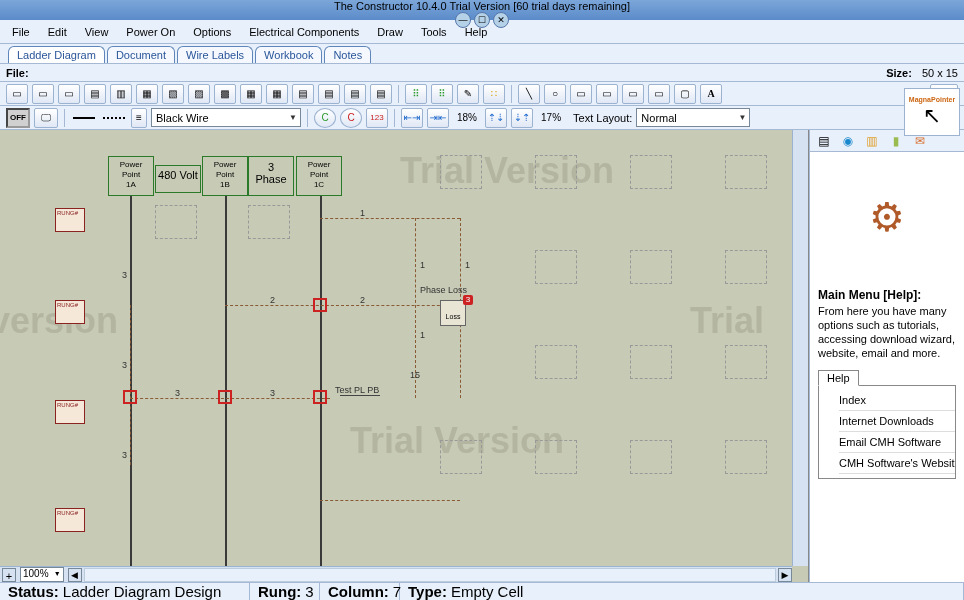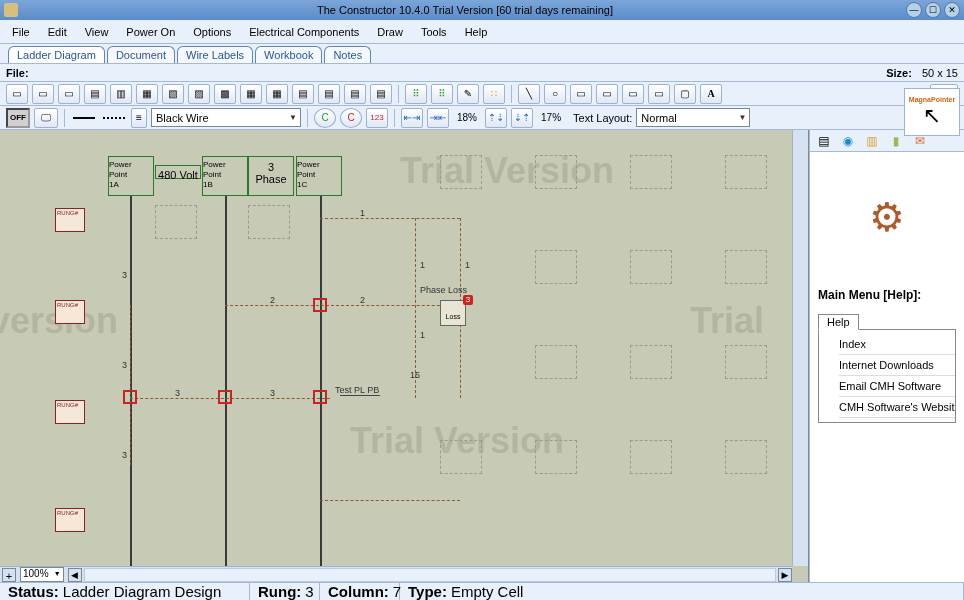--- a/index.html
+++ b/index.html
@@ -1,17 +1,17 @@
 <!DOCTYPE html>
 <html><head>
 <meta charset="utf-8">
 <style>
 * { box-sizing: border-box; margin: 0; padding: 0; }
 body { font-family: Tahoma, Arial, sans-serif; font-size: 11px; background: #c7d7f2; width: 964px; height: 600px; overflow: hidden; }
-.titlebar { height: 20px; background: linear-gradient(#7ba6d9, #5b8bc9); display: flex; align-items: center; padding: 0 4px; color: #000; font-size: 11px; }
+.titlebar { height: 20px; background: linear-gradient(#7ba6d9, #5b8bc9); display: flex; align-items: center; padding: 0 4px; color: #000; font-size: 11px; flex-direction: column; }
 .titlebar-icon { width: 14px; height: 14px; background: #d9c07a; margin-right: 6px; border-radius: 2px; }
 .titlebar-title { flex: 1; text-align: center; font-size: 11px; }
 .titlebar-btns { display: flex; gap: 3px; }
 .titlebar-btn { width: 16px; height: 16px; border-radius: 50%; background: #b5d1e8; border: 1px solid #5577aa; display: flex; align-items: center; justify-content: center; font-size: 9px; cursor: pointer; }
 .menubar { height: 24px; background: #e8f0fb; display: flex; align-items: center; padding: 0 12px; gap: 18px; border-bottom: 1px solid #a5b8d4; }
 .menu-item { cursor: pointer; }
 .tabbar { height: 20px; background: #e8f0fb; display: flex; align-items: flex-end; padding: 0 8px; border-bottom: 1px solid #a5b8d4; }
 .tab { padding: 2px 8px; border: 1px solid #5e86ba; border-bottom: none; border-radius: 6px 6px 0 0; margin-right: 2px; background: #f5f9ff; color: #2a5599; cursor: pointer; font-size: 11px; }
 .tab.active { background: #fff; }
 .filebar { height: 18px; background: #e8f0fb; display: flex; align-items: center; padding: 0 6px; border-bottom: 1px solid #a5b8d4; font-size: 11px; }
@@ -27,21 +27,21 @@
 .wire-dd { width: 150px; }
 .layout-dd { width: 114px; }
 .content { display: flex; height: 452px; }
 .canvas-wrap { flex: 1; background: #c7cab5; position: relative; overflow: hidden; border-right: 1px solid #888; }
 .canvas { position: absolute; inset: 0 16px 16px 0; background: #c7cab5; }
 .vscroll { position: absolute; right: 0; top: 0; bottom: 16px; width: 16px; background: #d6e2f2; border-left: 1px solid #9bb2d1; }
 .hscroll { position: absolute; left: 0; right: 16px; bottom: 0; height: 16px; background: #d6e2f2; border-top: 1px solid #9bb2d1; display: flex; align-items: center; }
 .zoom-box { background: #fff; border: 1px solid #789; padding: 0 14px 0 2px; height: 15px; font-size: 10px; position: relative; margin: 0 4px; }
 .zoom-box::after { content: "▼"; position: absolute; right: 2px; font-size: 7px; top: 2px; }
 .grid-box { position: absolute; width: 42px; height: 34px; border: 1px dashed #999; }
-.power-box { position: absolute; width: 46px; height: 40px; border: 1.5px solid #2a7a2a; background: #c7cab5; font-size: 8px; padding-top: 3px; line-height: 10px; }
+.power-box { position: absolute; width: 46px; height: 40px; border: 1.5px solid #2a7a2a; background: #c7cab5; font-size: 8px; text-align: center; padding-top: 3px; line-height: 10px; }
 .phase-box { position: absolute; width: 46px; height: 40px; border: 1.5px solid #2a7a2a; font-size: 11px; text-align: center; padding-top: 4px; line-height: 12px; }
 .bus-line { position: absolute; background: #3a3a3a; }
 .dash-line { position: absolute; border-top: 1px dashed #8a5a35; height: 0; }
 .dash-line-v { position: absolute; border-left: 1px dashed #8a5a35; width: 0; }
 .red-box { position: absolute; width: 14px; height: 14px; border: 2px solid #cc2222; }
 .label-txt { position: absolute; font-size: 9px; color: #333; }
 .rung-icon { position: absolute; width: 30px; height: 24px; border: 1px solid #8a2222; background: #f5e8d8; font-size: 6px; line-height: 7px; padding: 1px; color: #8a2222; overflow: hidden; }
 .watermark { position: absolute; font-size: 36px; color: rgba(120,120,105,0.25); font-weight: bold; pointer-events: none; }
 .rightpanel { width: 155px; background: #e8f0fb; display: flex; flex-direction: column; border-left: 1px solid #a5b8d4; }
 .rp-icons { height: 22px; display: flex; gap: 4px; padding: 2px 4px; align-items: center; border-bottom: 1px solid #a5b8d4; }
@@ -181,21 +181,21 @@
       <div class="power-box" style="left:108px;top:26px;white-space:pre-line;">Power
 Point
 1A</div>
       <div class="power-box" style="left:202px;top:26px;white-space:pre-line;">Power
 Point
 1B</div>
       <div class="power-box" style="left:296px;top:26px;white-space:pre-line;">Power
 Point
 1C</div>
 
-      <div class="phase-box" style="left:155px;top:35px;width:46px;height:14px;padding-top:3px;">480 Volt</div>
+      <div class="phase-box" style="left:155px;top:35px;width:46px;height:28px;padding-top:3px;">480 Volt</div>
       <div class="phase-box" style="left:248px;top:26px;width:46px;height:40px;white-space:pre-line;">3
 Phase</div>
 
       <div class="rung-icon" style="left:55px;top:78px;">RUNG#</div>
       <div class="rung-icon" style="left:55px;top:170px;">RUNG#</div>
       <div class="rung-icon" style="left:55px;top:270px;">RUNG#</div>
       <div class="rung-icon" style="left:55px;top:378px;">RUNG#</div>
 
       <div class="dash-line" style="left:320px;top:88px;width:140px;"></div>
       <div class="dash-line" style="left:225px;top:175px;width:235px;"></div>
@@ -267,20 +267,21 @@
       <div class="rp-icon" style="color:#1a88cc;">◉</div>
       <div class="rp-icon" style="color:#e0a030;">▥</div>
       <div class="rp-icon" style="color:#9abb50;">▮</div>
       <div class="rp-icon" style="color:#d97030;">✉</div>
     </div>
     <div class="rp-image">
       <span style="color:#b05a2a;">⚙</span>
     </div>
     <div class="rp-body">
       <h4>Main Menu [Help]:</h4>
+      <div style="margin-top:2px;line-height:14px;">From here you have many options such as tutorials, accessing download wizard, website, email and more.</div>
       <div class="rp-help-tab">Help</div>
       <div class="rp-list">
         <div>Index</div>
         <div>Internet Downloads</div>
         <div>Email CMH Software</div>
         <div>CMH Software's Website</div>
       </div>
     </div>
   </div>
 </div>

